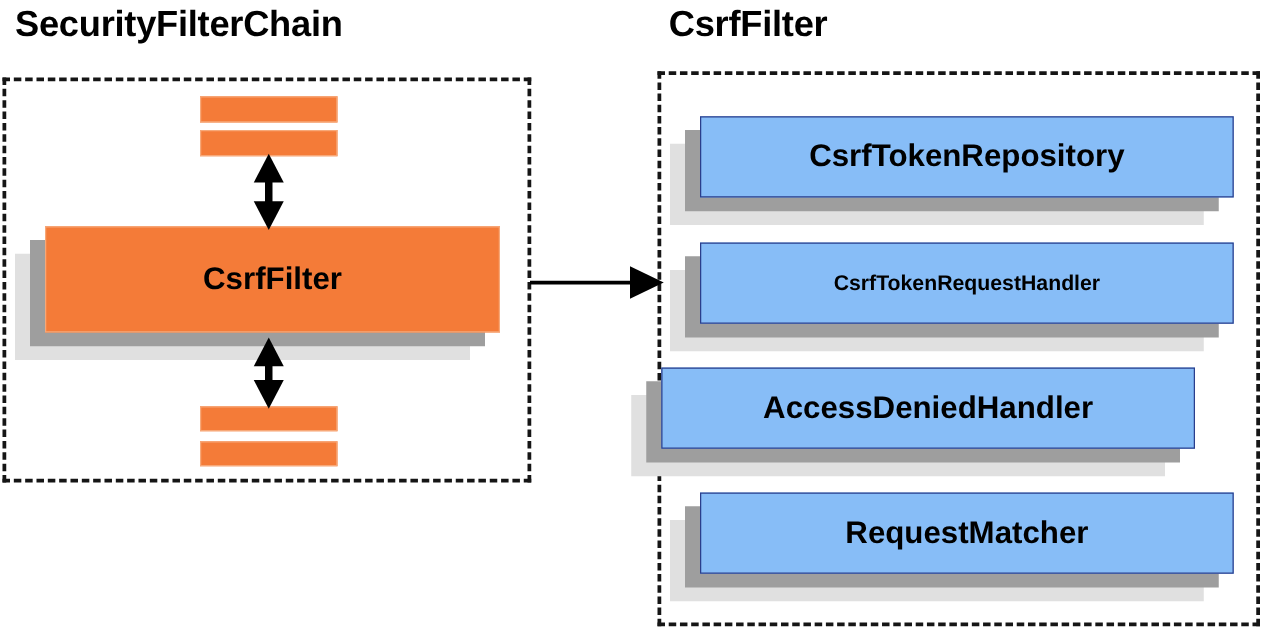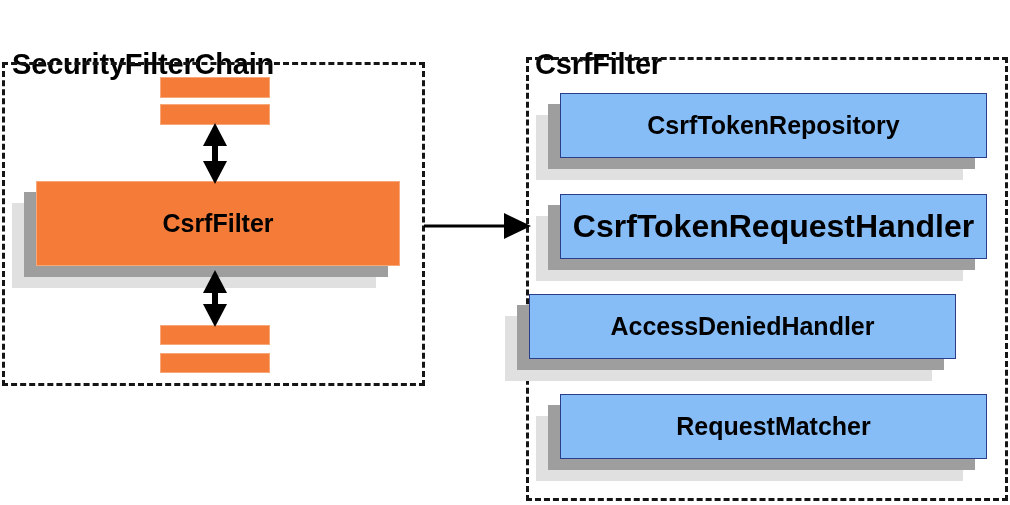--- a/index.html
+++ b/index.html
@@ -23,21 +23,20 @@
     height: 505px;
   }
 
   
   .panel-title {
     position: absolute;
     font-weight: bold;
     color: #000000;
     white-space: nowrap;
     letter-spacing: -0.2px;
-    margin-top: 44px;
   }
   #title-left  { left: 12px;  top: 4px;  font-size: 29px; }
   #title-right { left: 535px; top: 4px;  font-size: 29px; }
 
   
   .dashed-box {
     position: absolute;
     box-sizing: border-box;
     border: 3px dashed #151515;
     background: transparent;
@@ -140,21 +139,21 @@
 
   <div class="stack blue" style="left:560px; top:93px; width:427px; height:65px;">
     <div class="layer-back" style="width:427px; height:65px;"></div>
     <div class="layer-mid" style="width:427px; height:65px;"></div>
     <div class="layer-front" style="width:427px; height:65px; font-size:25px;">CsrfTokenRepository</div>
   </div>
 
   <div class="stack blue" style="left:560px; top:194px; width:427px; height:65px;">
     <div class="layer-back" style="width:427px; height:65px;"></div>
     <div class="layer-mid" style="width:427px; height:65px;"></div>
-    <div class="layer-front" style="width:427px; height:65px; font-size:32px;">CsrfTokenRequestHandler</div>
+    <div class="layer-front" style="width:427px; height:65px; font-size:17px;">CsrfTokenRequestHandler</div>
   </div>
 
   <div class="stack blue" style="left:529px; top:294px; width:427px; height:65px;">
     <div class="layer-back" style="width:427px; height:65px;"></div>
     <div class="layer-mid" style="width:427px; height:65px;"></div>
     <div class="layer-front" style="width:427px; height:65px; font-size:25px;">AccessDeniedHandler</div>
   </div>
 
   <div class="stack blue" style="left:560px; top:394px; width:427px; height:52px;">
     <div class="layer-back" style="width:427px; height:65px;"></div>

